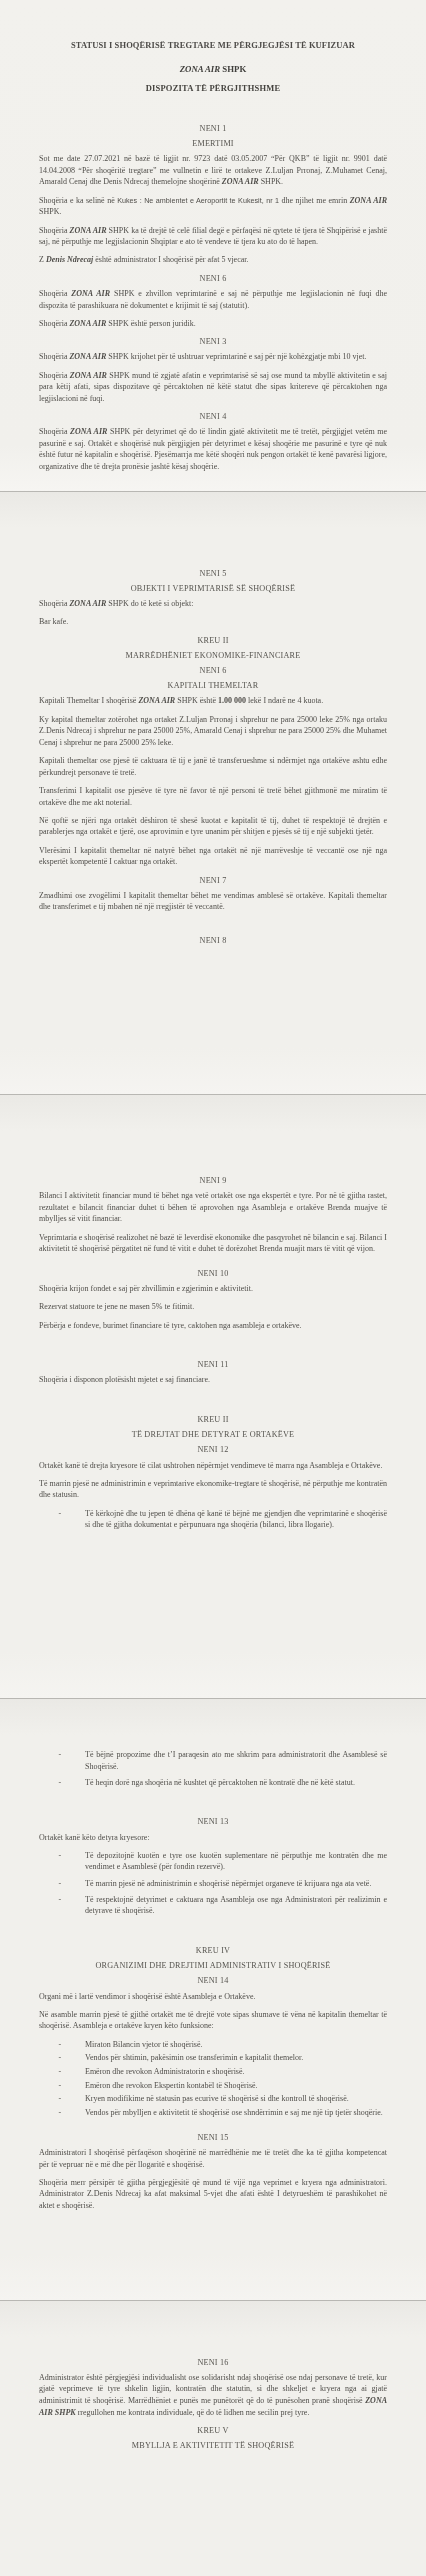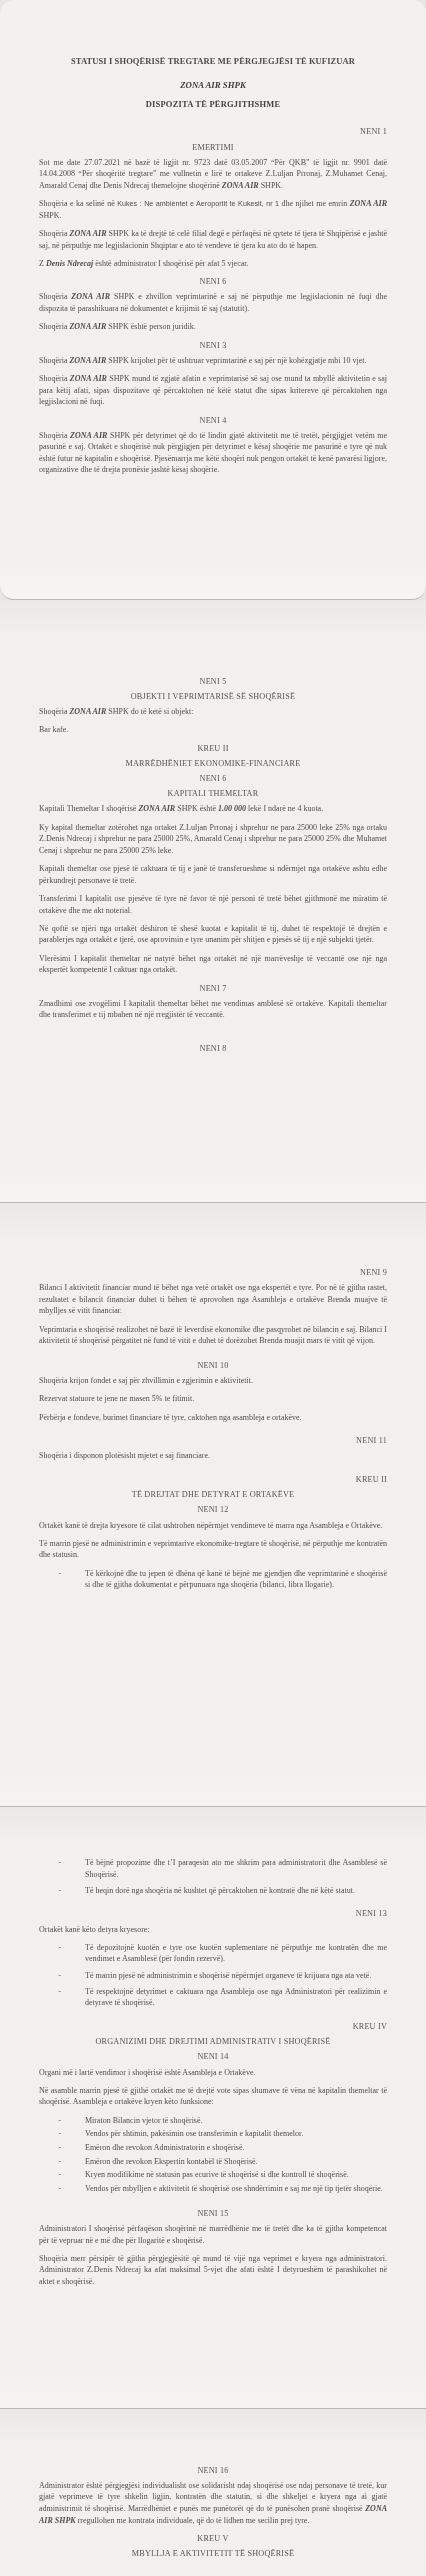--- a/index.html
+++ b/index.html
@@ -12,39 +12,39 @@
     line-height:11.6px;
   }
   .page{
     width:426px;
     box-sizing:border-box;
     overflow:hidden;
     padding-left:39px;
     padding-right:39px;
     background:linear-gradient(180deg,#eae9e5 0px,#f1f0ec 36px,#f1f0ec calc(100% - 46px),#f5f4f1 100%);
   }
-  #pg1{height:600px;padding-top:56px;border-bottom:1px solid #b8b7b3;
-       background:linear-gradient(180deg,#f2f1ed 0px,#f1f0ec calc(100% - 46px),#f6f5f2 100%);border-radius:14px;}
+  #pg1{height:492px;padding-top:40px;border-bottom:1px solid #b8b7b3;
+       background:linear-gradient(180deg,#f2f1ed 0px,#f1f0ec calc(100% - 46px),#f6f5f2 100%);}
   #pg2{height:603px;padding-top:72px;border-bottom:1px solid #b8b7b3;}
   #pg3{height:604px;padding-top:52px;border-bottom:1px solid #b8b7b3;}
   #pg4{height:602px;padding-top:50px;border-bottom:1px solid #b8b7b3;font-family:Liberation Serif, serif;}
   #pg5{height:603px;padding-top:52px;}
 
   .t1{font-size:8.5px;font-weight:bold;text-align:center;color:#4d4b48;margin:0 0 12.4px;letter-spacing:0.1px;}
   .t2{font-size:8.8px;text-align:center;margin:0 0 7.7px;color:#3f3e3b;}
   .t3{font-size:8.5px;font-weight:bold;text-align:center;color:#45433f;margin:0 0 15.5px;letter-spacing:0.2px;}
 
   .h{font-size:8.2px;text-align:center;margin:3.6px 0;color:#56544f;letter-spacing:0.2px;}
   .p{margin:0 0 6.7px;text-align:justify;}
   .gap-sm{margin-top:13px;}
-  .gap-md{margin-top:12px;text-align:right;}
+  .gap-md{margin-top:28px;}
   .gap-lg{margin-top:21.6px;}
 
   .co{font-weight:bold;font-style:italic;}
-  .b{font-weight:bold;font-style:italic;}
+  .b{font-weight:bold;}
   .fill{font-family:Liberation Sans, sans-serif;font-size:7.2px;}
 
   .blist{margin:0 0 6.7px;padding:0;list-style:none;}
   .blist li{position:relative;padding-left:46px;margin-bottom:4.6px;text-align:justify;}
   .blist li::before{content:"-";position:absolute;left:19.6px;top:0;color:#5a5853;}
   .blist.tight li{margin-bottom:2.1px;}
 </style>
 </head>
 <body>
 

